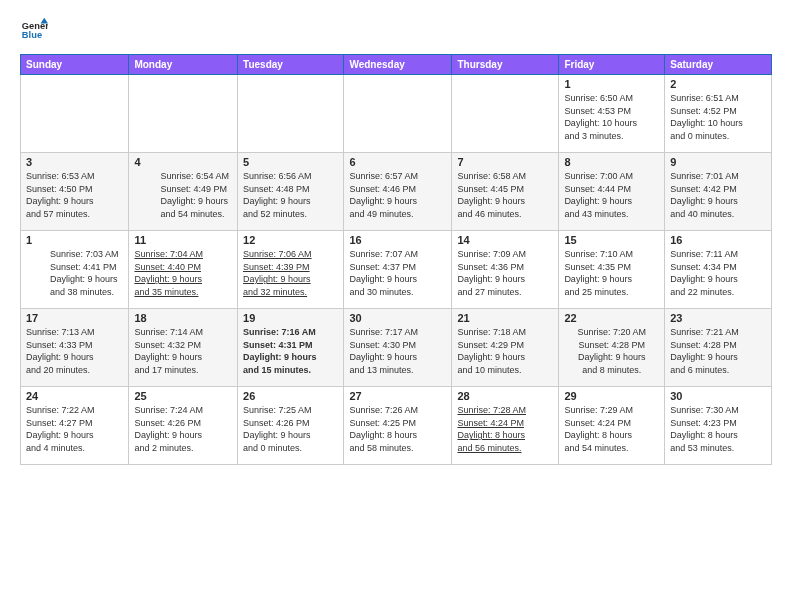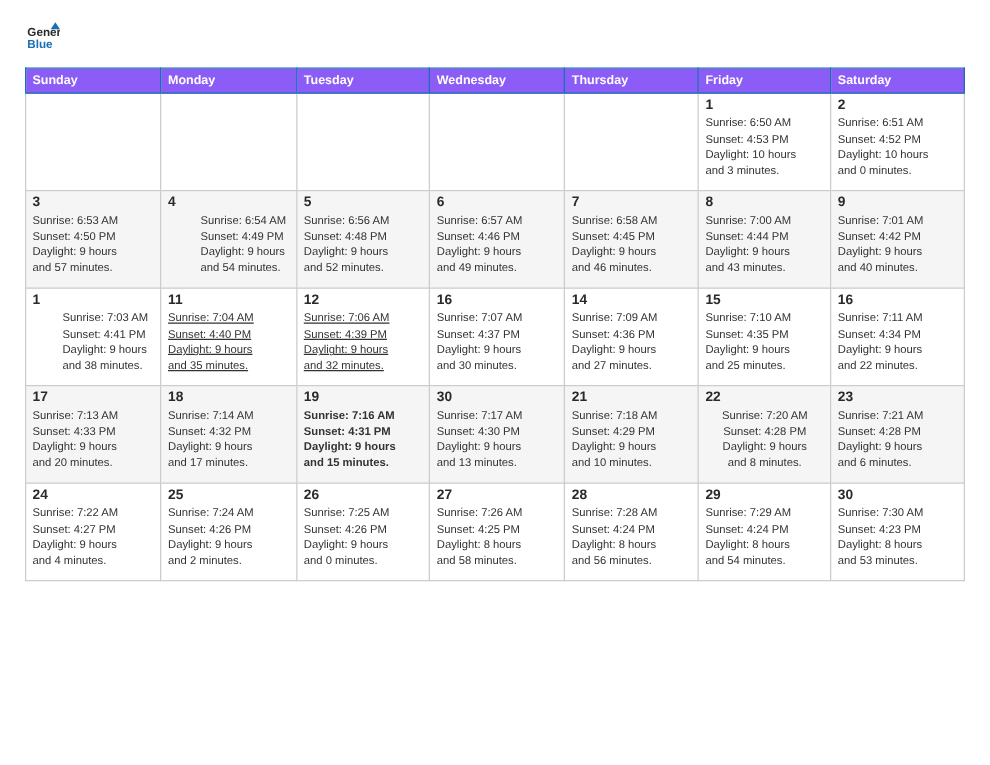--- a/index.html
+++ b/index.html
@@ -316,21 +316,21 @@
           </td>
           <td>
             <span class="day-number">27</span>
             <div class="day-info" style="white-space: pre-line;">Sunrise: 7:26 AM
 Sunset: 4:25 PM
 Daylight: 8 hours
 and 58 minutes.</div>
           </td>
           <td>
             <span class="day-number">28</span>
-            <div class="day-info" style="white-space: pre-line;">Sunrise: 7:28 AM
+            <div class="day-info" style="white-space: pre-line; text-decoration: underline;">Sunrise: 7:28 AM
 Sunset: 4:24 PM
 Daylight: 8 hours
 and 56 minutes.</div>
           </td>
           <td>
             <span class="day-number">29</span>
             <div class="day-info" style="white-space: pre-line;">Sunrise: 7:29 AM
 Sunset: 4:24 PM
 Daylight: 8 hours
 and 54 minutes.</div>

